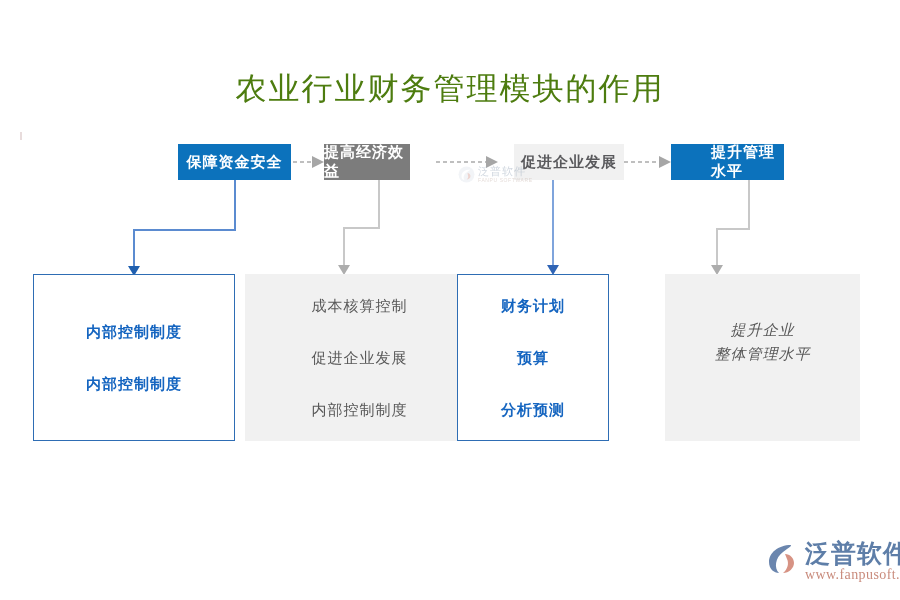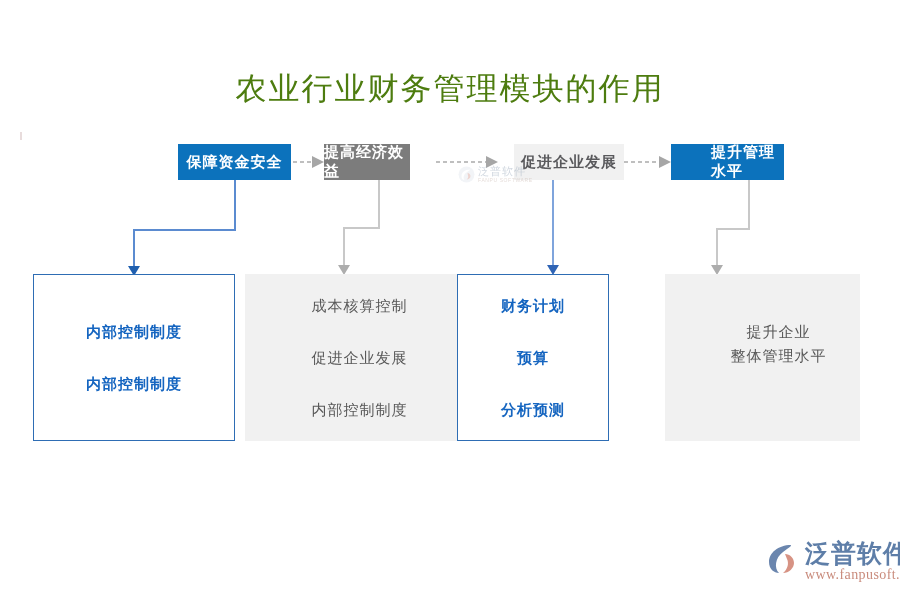--- a/index.html
+++ b/index.html
@@ -86,22 +86,23 @@
   }
   .bottom-box .lines {
     margin: auto 0;
     width: 100%;
     display: flex;
     flex-direction: column;
     align-items: center;
     justify-content: center;
   }
   .bottom-box.topaligned .lines {
-    margin: 16px;
-    padding-top: 30px;
+    margin: 0;
+    padding-top: 44px;
+    font-style: italic;
   }
   .bb-line {
     font-size: 15px;
     line-height: 22px;
     letter-spacing: 1px;
     text-align: center;
     margin: 15px 0;
     white-space: pre-line;
   }
   .bottom-box.bordered .bb-line {

